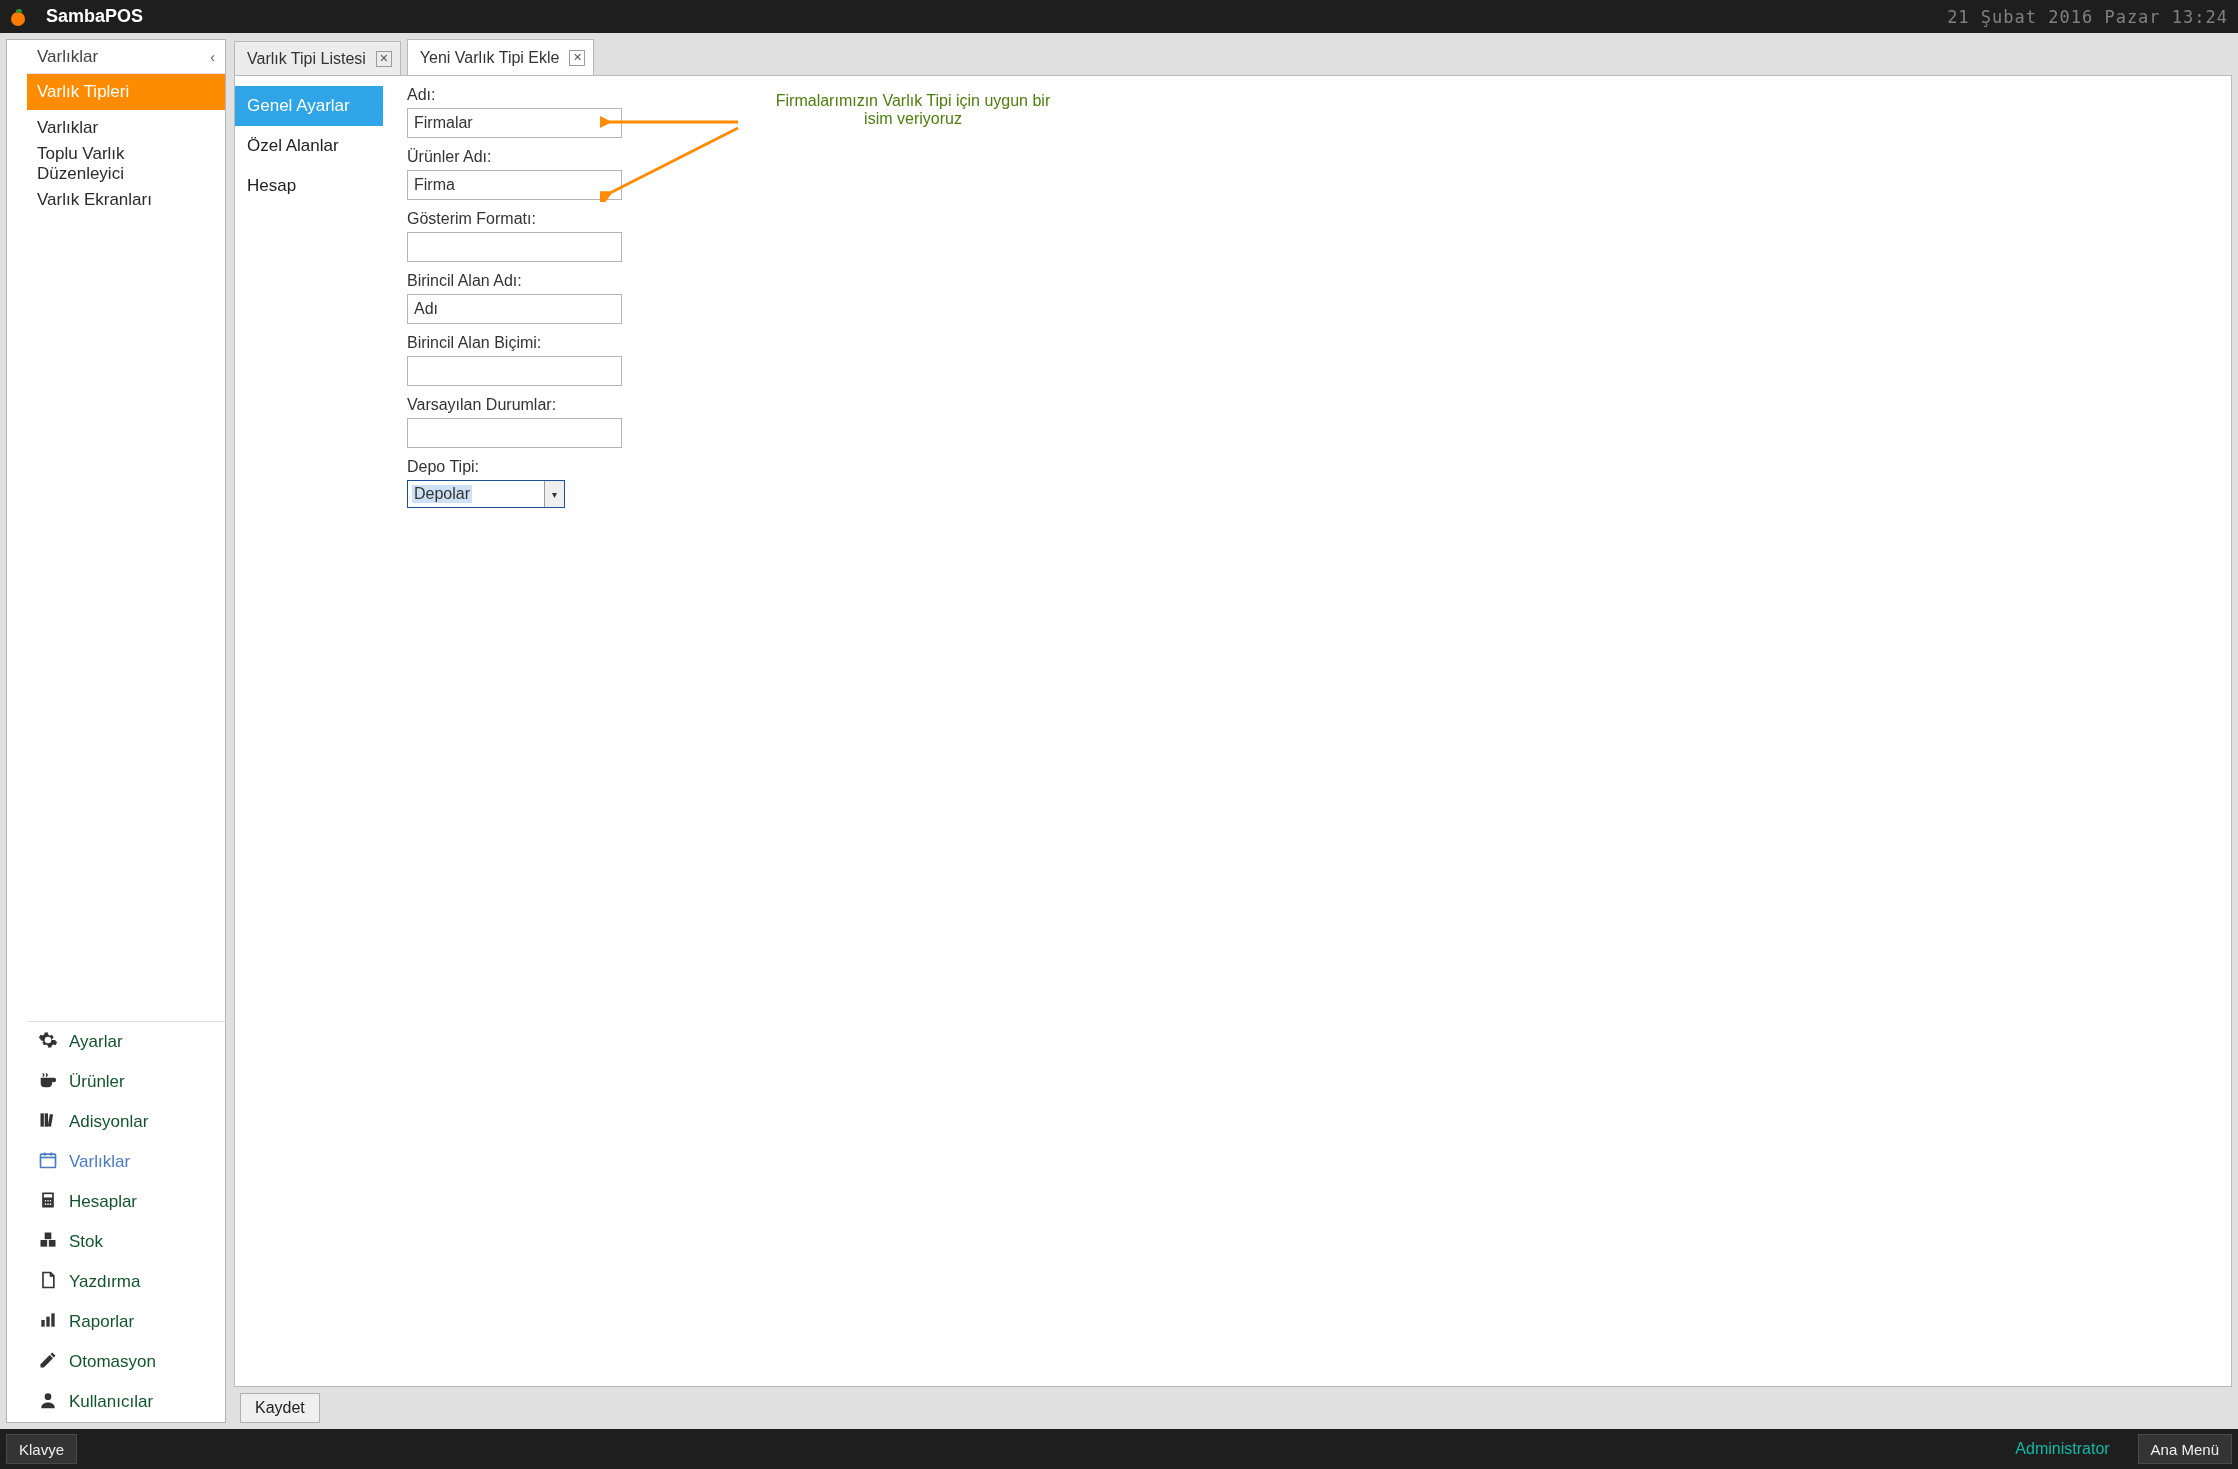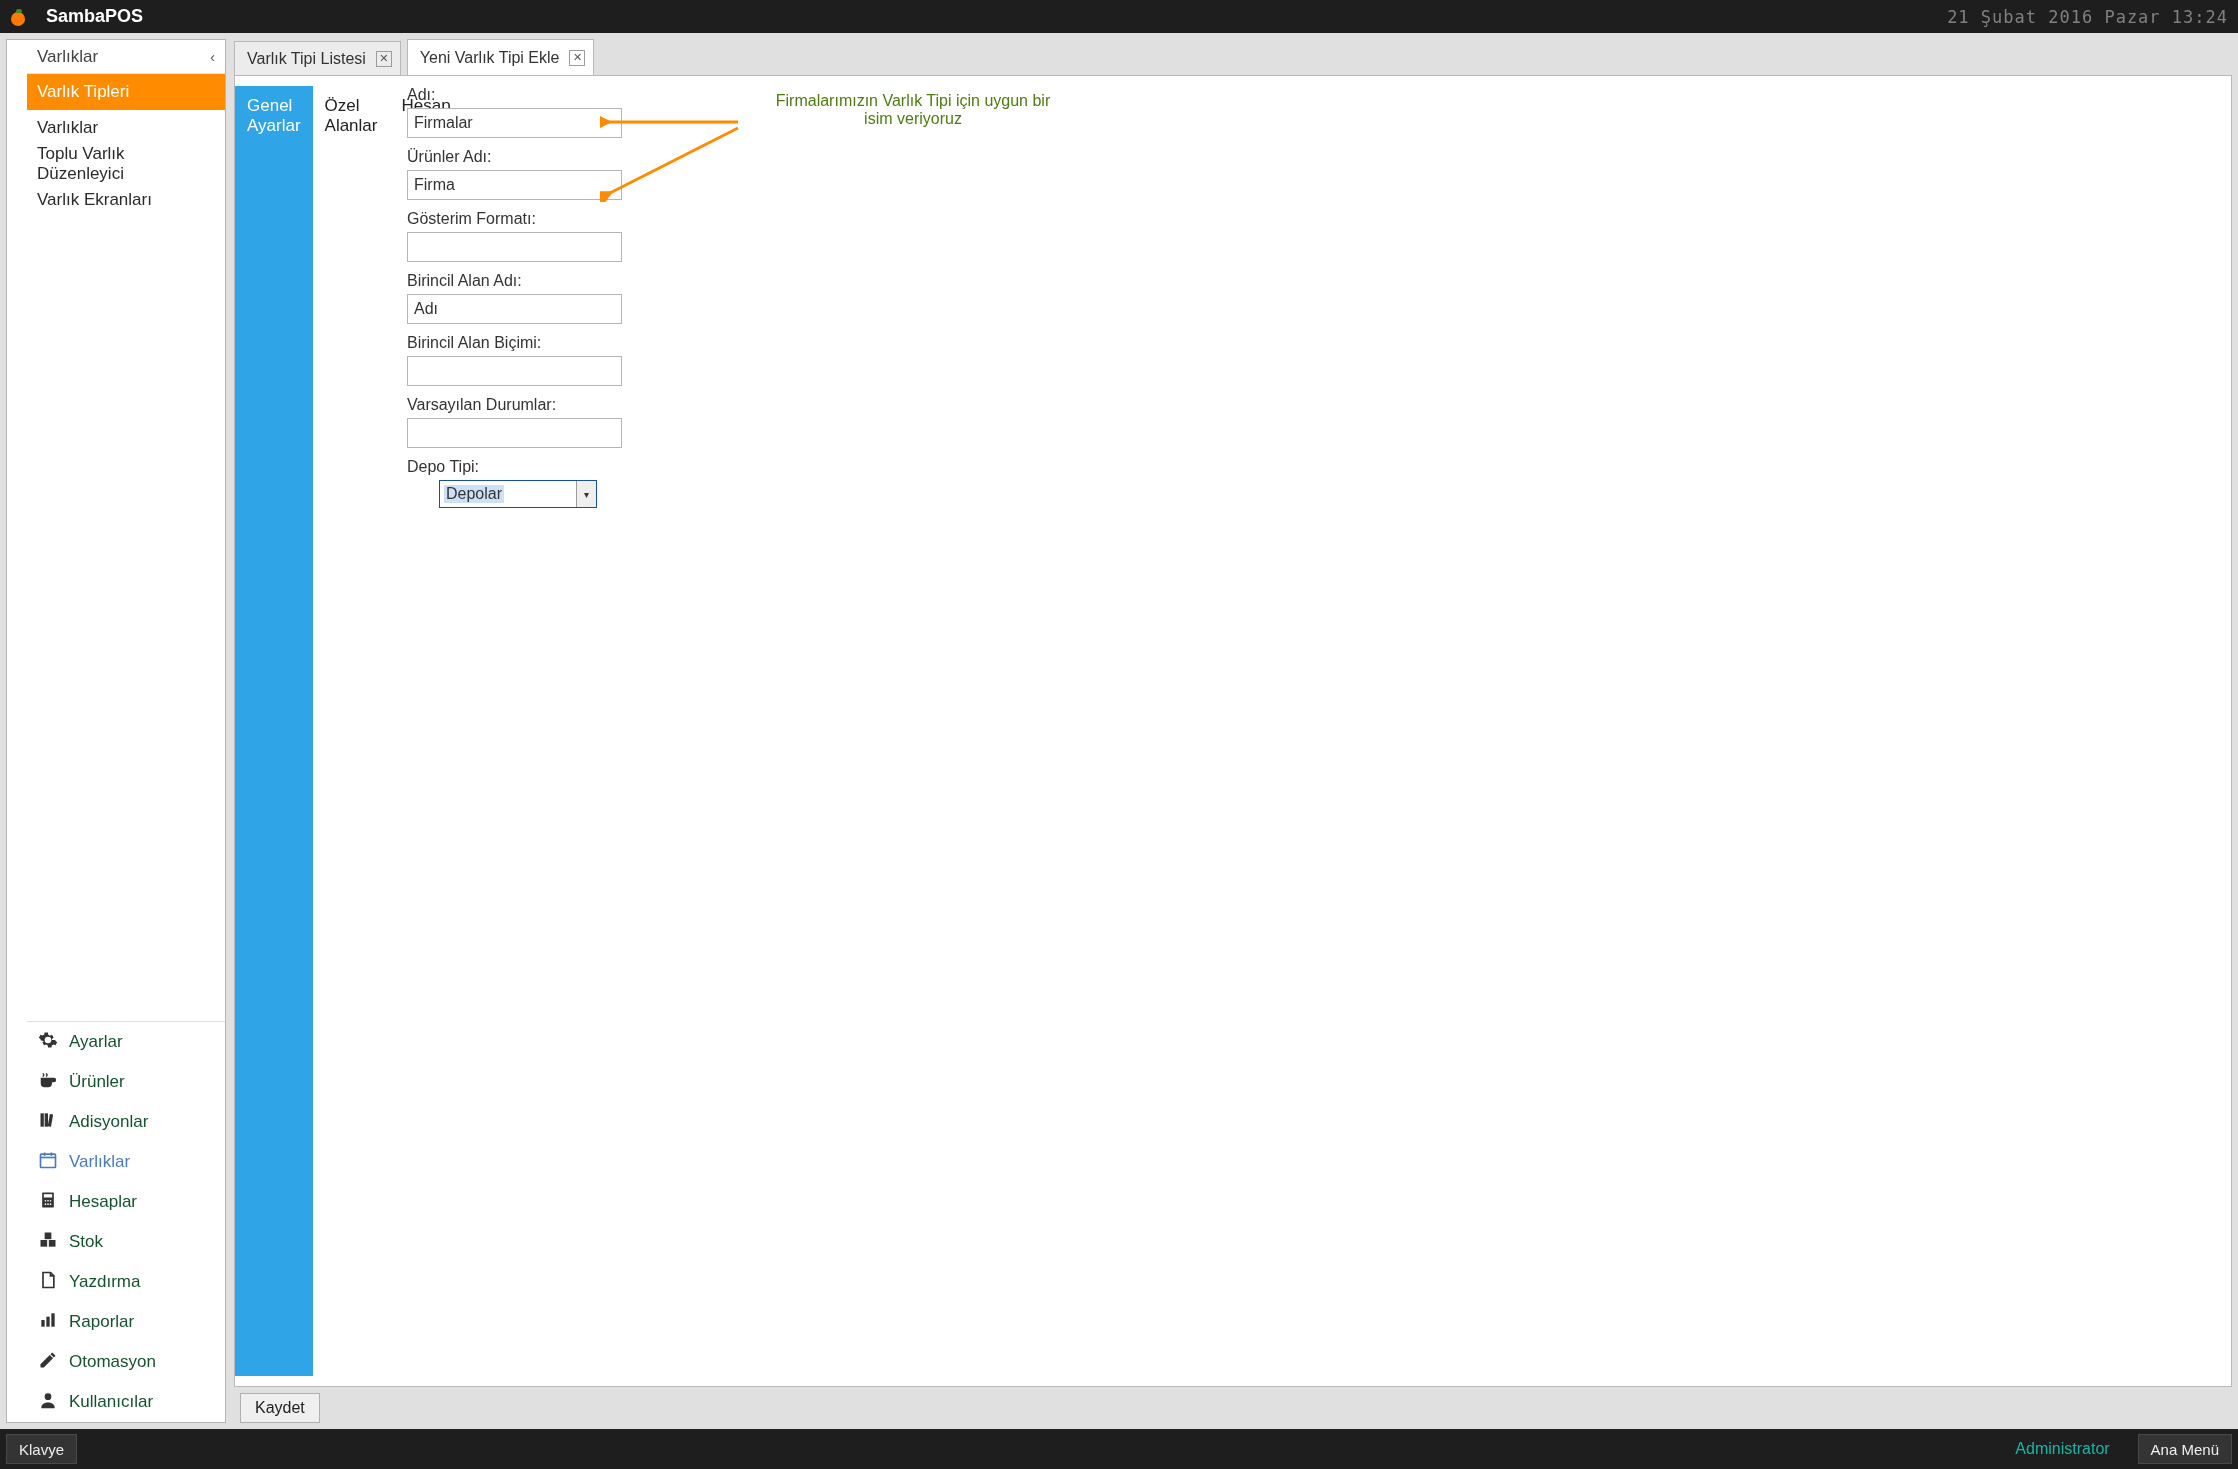--- a/index.html
+++ b/index.html
@@ -58,21 +58,21 @@
     align-items: center; justify-content: center; font-size: 11px; color: #555;
     cursor: pointer; line-height: 1;
   }
 
   .content-panel {
     flex: 1 1 auto; background: #fff; border: 1px solid #b9b9b9;
     display: flex; flex-direction: column; padding: 10px 12px 10px 0; position: relative;
   }
   .content-inner { flex: 1 1 auto; display: flex; }
   .subtabs {
-    width: 148px; display: flex; flex-direction: row; font-size: 17px; color: #222;
+    width: 148px; display: flex; flex-direction: column; font-size: 17px; color: #222;
     padding-top: 0;
   }
   .subtab {
     padding: 10px 12px; cursor: pointer; background: #fff;
   }
   .subtab.active {
     background: #2fa4e7; color: #fff; position: relative;
   }
   .subtab.active::after {
     content: ""; position: absolute; right: -10px; top: 50%; transform: translateY(-50%);
@@ -83,21 +83,21 @@
     flex: 1 1 auto; padding-left: 24px; position: relative; font-size: 16px; color: #333;
   }
   .form-row { margin-bottom: 10px; width: 215px; }
   .form-row label { display: block; margin-bottom: 4px; font-size: 16px; color: #333; }
   .form-row input[type=text] {
     width: 100%; height: 30px; border: 1px solid #b5b5b5; padding: 0 6px;
     font-size: 16px; color: #333; background: #fff;
   }
   .form-row .combo {
     display: flex; width: 158px; height: 28px; border: 1px solid #1a4f9c;
-    background: #fff; align-items: stretch; margin-left: 32px;
+    background: #fff; align-items: stretch;
   }
   .form-row .combo .combo-text {
     flex: 1; display: flex; align-items: center; padding: 0 4px;
   }
   .form-row .combo .combo-text span { background: #cde0f5; padding: 0 2px; }
   .form-row .combo .combo-btn {
     width: 20px; border-left: 1px solid #9c9c9c; background: #efefef;
     display: flex; align-items: center; justify-content: center; font-size: 10px; color: #333;
   }
 

